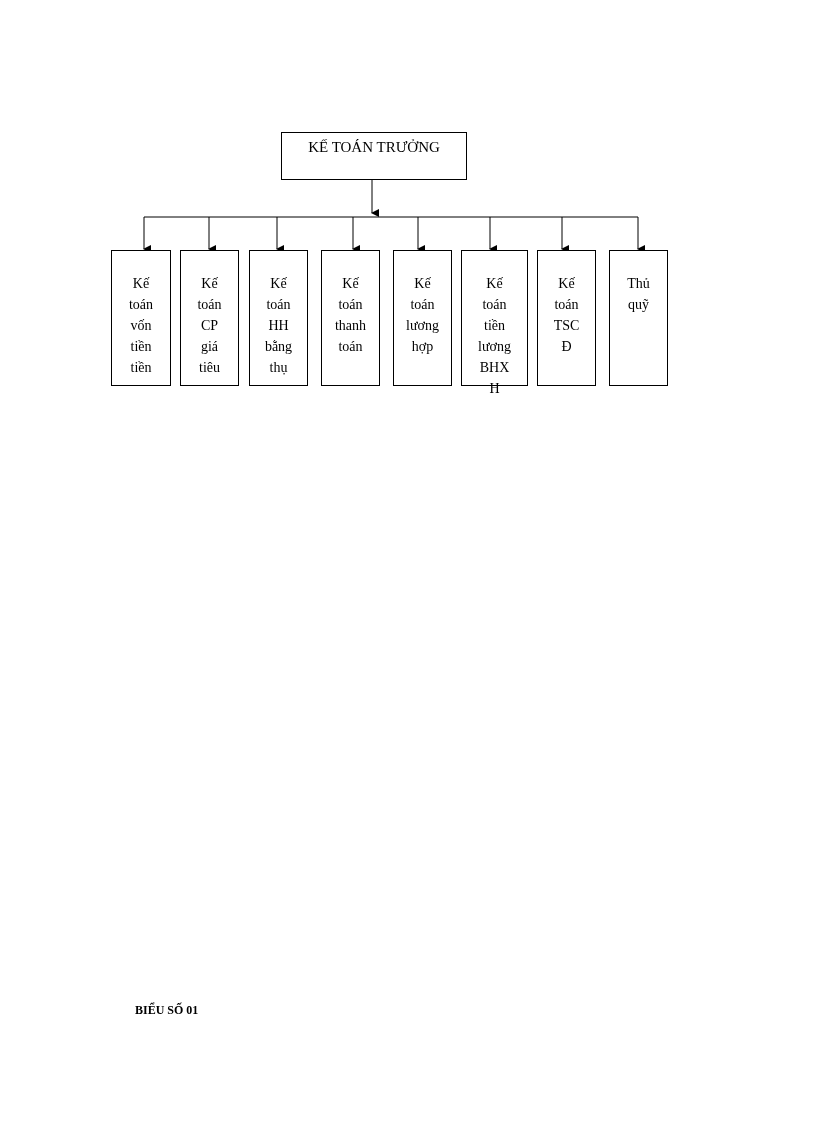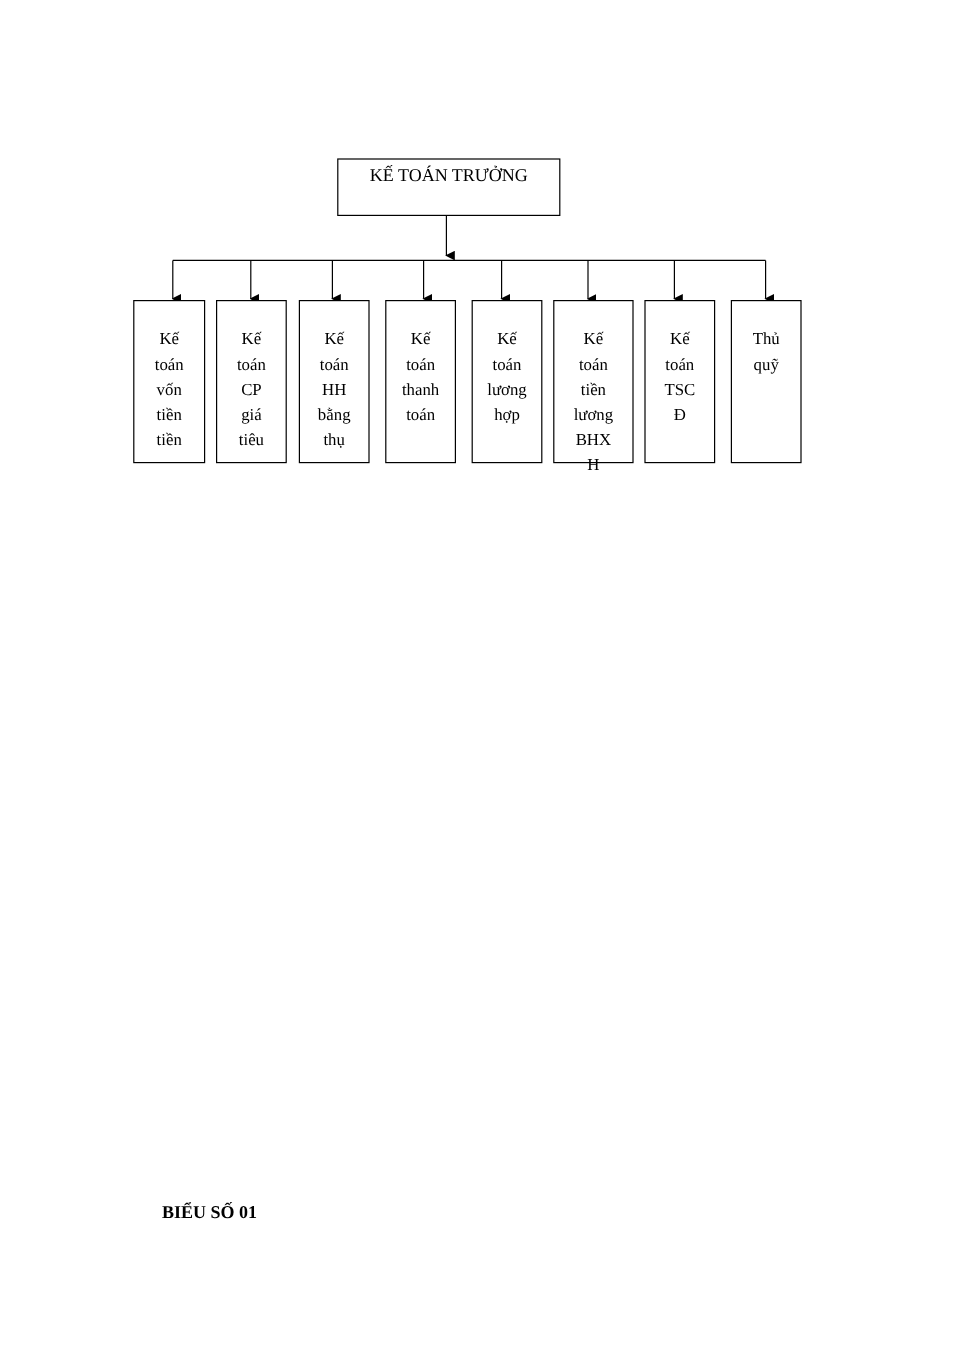--- a/index.html
+++ b/index.html
@@ -50,21 +50,21 @@
       line-height: 21px;
       padding-top: 22px;
     }
     .child-line {
       display: block;
     }
     .footer-label {
       position: absolute;
       left: 135px;
       top: 1003px;
-      font-size: 15px;
+      font-size: 12px;
       font-weight: bold;
     }
   </style>
 </head>
 <body>
 
 <div class="page">
 
   <svg class="connectors" width="816" height="1123" viewBox="0 0 816 1123" xmlns="http://www.w3.org/2000/svg">
     <defs>

